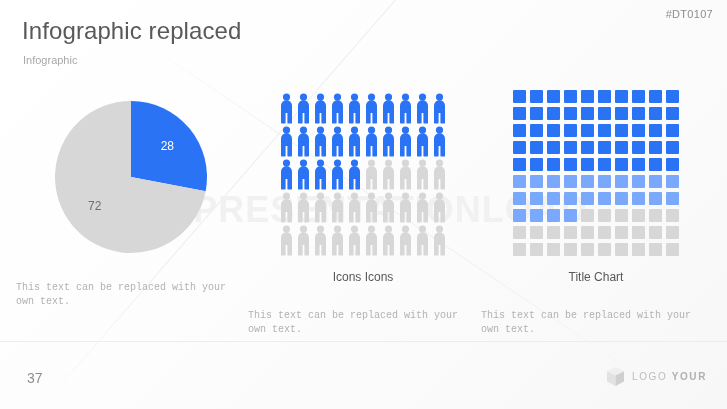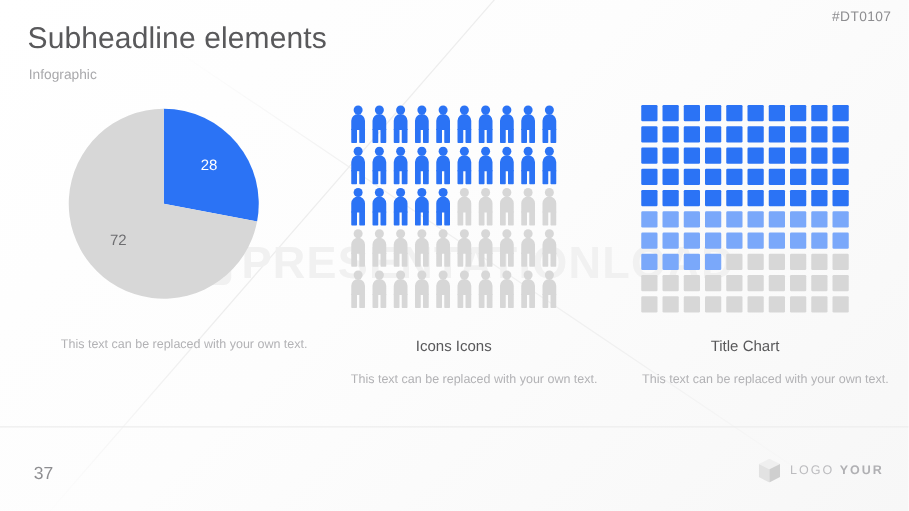--- a/index.html
+++ b/index.html
@@ -129,35 +129,36 @@
     top: 84px;
     width: 230px;
   }
   #panel-pie      { left: 16px;  }
   #panel-people   { left: 248px; }
   #panel-squares  { left: 481px; }
 
   .panel-figure {
     height: 172px;
     display: flex;
-    align-items: flex-start;
+    align-items: flex-end;
     justify-content: center;
   }
   .panel-title {
     margin-top: 14px;
     text-align: center;
     font-size: 12px;
     color: #58585a;
   }
   .panel-desc {
-    margin-top: 13px;
-    text-align: right;
+    margin-top: 25px;
+    text-align: left;
     font-size: 10px;
     line-height: 14px;
     color: #b2b2b5;
+    font-family: Liberation Mono, monospace;
   }
 
   
   .pie-label {
     font-size: 12px;
     font-family: "Liberation Sans", sans-serif;
   }
 
   
   .people-grid {
@@ -214,21 +215,21 @@
 <div id="slide">
 
   <div class="guide guide-d1"></div>
   <div class="guide guide-d2"></div>
   <div class="guide guide-d3"></div>
 
   <div id="watermark">
     <span class="wm-bubble"></span><span>PRESENTATIONLOAD</span>
   </div>
 
-  <div id="page-title">Subheadline elements</div>
+  <div id="page-title">Infographic replaced</div>
   <div id="subheadline">Infographic</div>
   <div id="doc-code">#DT0107</div>
 
   <div class="panel" id="panel-pie">
     <div class="panel-figure">
       <svg width="158" height="158" viewBox="0 0 158 158">
         <g id="pie-slices">
             <path d="M 79 79 L 79 3 A 76 76 0 0 1 153.65383105538035 93.24097990851509 Z" fill="#2b73f5"></path>
             <path d="M 79 79 L 153.65383105538035 93.24097990851509 A 76 76 0 1 1 78.99999999999999 3 Z" fill="#d7d7d7"></path>
           </g>

